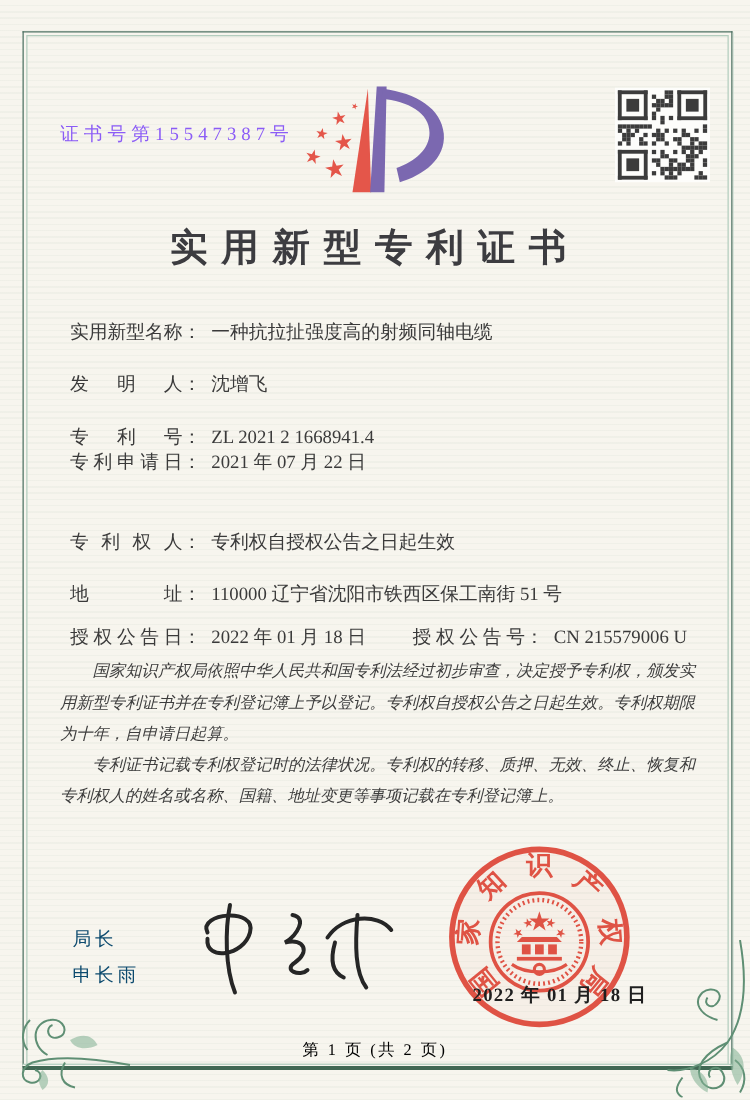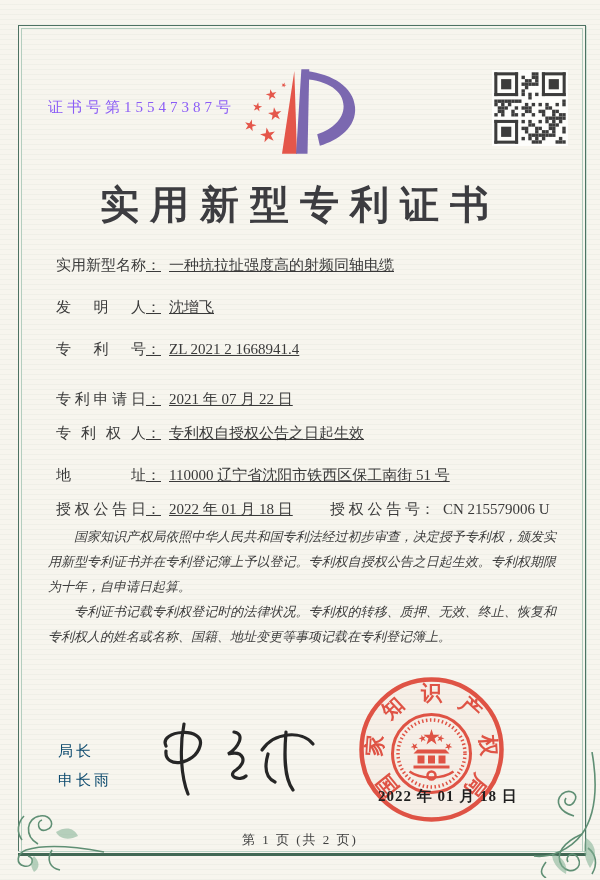--- a/index.html
+++ b/index.html
@@ -20,39 +20,39 @@
   }
   .bottom-rule{
     position:absolute;left:18px;top:851px;width:568px;height:5px;
     background:linear-gradient(#b9d2c4 0 1px,#f7f5ee 1px 2px,#416854 2px 5px);
   }
   .cert-number{position:absolute;left:48px;top:66px;font-size:15px;letter-spacing:4px;color:#8b5cf6;margin-top:32px;}
   .logo{position:absolute;left:238px;top:64px;}
   .qr{position:absolute;left:492px;top:70px;}
   .title{
     position:absolute;left:0;right:0;top:178px;text-align:center;
-    font-size:39px;font-weight:600;letter-spacing:11px;color:#3c3c40;margin:0;
+    font-size:30px;font-weight:600;letter-spacing:11px;color:#3c3c40;margin:0;
   }
   .fields{position:absolute;left:56px;top:0;width:500px;font-size:15px;}
-  .frow{position:absolute;left:0;white-space:nowrap;text-decoration:underline;}
+  .frow{position:absolute;left:0;white-space:nowrap;}
   .flabel{display:inline-block;width:90px;text-align:justify;text-align-last:justify;vertical-align:bottom;}
   .colon{margin-right:8px;}
   .grant2{position:absolute;left:274px;top:0;white-space:nowrap;}
   .paras{
     position:absolute;left:48px;top:524px;width:508px;
     font-size:13px;line-height:25px;color:#3d3d3d;font-style:italic;text-align:justify;
   }
   .paras p{margin:0;text-indent:2em;}
   .signer{position:absolute;left:58px;font-size:15px;letter-spacing:3px;color:#0c4a6e;}
   .signer.t1{top:742px;}
   .signer.t2{top:771px;}
   .signature{position:absolute;left:150px;top:718px;}
   .seal{position:absolute;left:351px;top:669px;opacity:.9;}
   .seal-date{position:absolute;left:378px;top:787px;font-size:15px;font-weight:bold;color:#1f1f1f;letter-spacing:1px;z-index:5;}
-  .page-num{position:absolute;left:0;right:0;top:831px;text-align:center;font-size:13px;letter-spacing:2px;color:#404040;}
+  .page-num{position:absolute;left:0;right:0;top:831px;text-align:center;font-size:13px;letter-spacing:2px;color:#000000;}
   .orn{position:absolute;pointer-events:none;}
   .orn.bl{left:12px;top:804px;}
   .orn.br{left:522px;top:752px;}
 </style>
 </head>
 <body>
 
 <div class="texture"></div>
 <div class="frame"></div>
 <div class="bottom-rule"></div>
@@ -216,21 +216,21 @@
 <div class="fields">
   <div class="frow" style="top:256px">
     <span class="flabel">实用新型名称</span><span class="colon">：</span><span class="fvalue">一种抗拉扯强度高的射频同轴电缆</span>
   </div>
   <div class="frow" style="top:298px">
     <span class="flabel">发明人</span><span class="colon">：</span><span class="fvalue">沈增飞</span>
   </div>
   <div class="frow" style="top:340px">
     <span class="flabel">专利号</span><span class="colon">：</span><span class="fvalue">ZL 2021 2 1668941.4</span>
   </div>
-  <div class="frow" style="top:390px">
+  <div class="frow" style="top:360px">
     <span class="flabel">专利申请日</span><span class="colon">：</span><span class="fvalue">2021 年 07 月 22 日</span>
   </div>
   <div class="frow" style="top:424px">
     <span class="flabel">专利权人</span><span class="colon">：</span><span class="fvalue">专利权自授权公告之日起生效</span>
   </div>
   <div class="frow" style="top:466px">
     <span class="flabel">地址</span><span class="colon">：</span><span class="fvalue">110000 辽宁省沈阳市铁西区保工南街 51 号</span>
   </div>
   <div class="frow" style="top:500px">
     <span>

